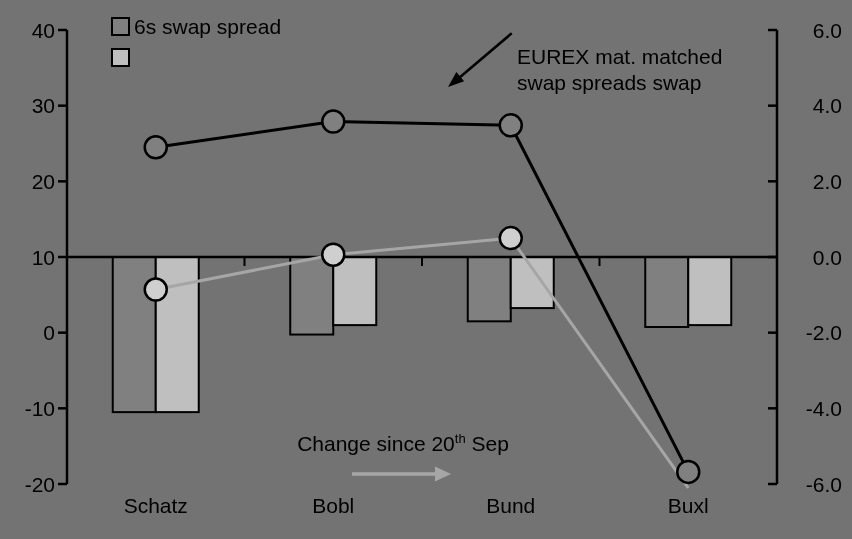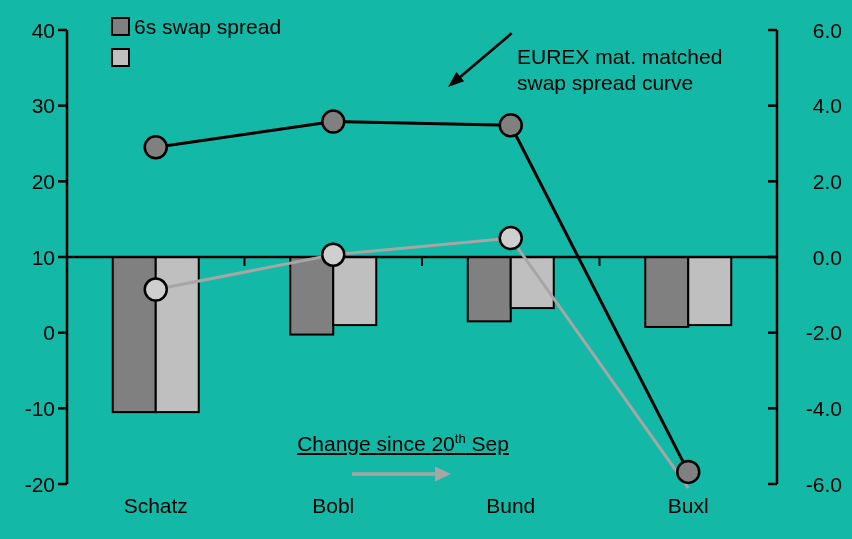--- a/index.html
+++ b/index.html
@@ -1,28 +1,28 @@
 <!DOCTYPE html>
 <html><head>
 <meta charset="utf-8">
 <style>
   html,body{margin:0;padding:0;background:#fff;}
   .chart{
-    position:relative;width:852px;height:539px;background:#14b8a6;
+    position:relative;width:852px;height:539px;background:#737373;
     font-family:"Liberation Sans",sans-serif;color:#000;overflow:hidden;
   }
   .chart svg{position:absolute;left:0;top:0;}
   svg text{font-family:"Liberation Sans",sans-serif;font-size:21px;fill:#000;}
   .legend{position:absolute;left:111px;top:11px;text-align:right;}
   .legend-row{display:flex;align-items:center;height:31px;font-size:21px;white-space:nowrap;}
   .swatch{width:15px;height:15px;border:2px solid #000;margin-right:4px;flex:0 0 auto;}
   .sw-dark{background:#808080;}
   .sw-light{background:#bfbfbf;}
   .annot-eurex{position:absolute;left:517px;top:16px;font-size:21px;line-height:26px;white-space:nowrap;margin-top:28px;}
-  .annot-change{position:absolute;left:272px;top:431px;width:262px;text-align:center;font-size:21px;white-space:nowrap;text-decoration:underline;}
+  .annot-change{position:absolute;left:272px;top:431px;width:262px;text-align:center;font-size:21px;white-space:nowrap;}
   .annot-change sup{font-size:13px;}
 </style>
 </head>
 <body>
 
 <div class="chart">
 
   <svg id="plot" width="852" height="539" viewBox="0 0 852 539">
       <rect x="112.75" y="257" width="43" height="155.11666666666662" fill="#808080" stroke="#000" stroke-width="2"></rect>
       <rect x="290.25" y="257" width="43" height="77.55833333333334" fill="#808080" stroke="#000" stroke-width="2"></rect>
@@ -97,18 +97,18 @@
       <span class="swatch sw-dark"></span>
       <span>6s swap spread</span>
     </div>
     <div class="legend-row">
       <span class="swatch sw-light"></span>
     </div>
   </div>
 
   <div class="annot-eurex">
     <div>EUREX mat. matched</div>
-    <div>swap spread curve</div>
+    <div>swap spreads swap</div>
   </div>
 
   <div class="annot-change"><span>Change since 20</span><sup>th</sup><span> Sep</span></div>
 
 </div>
 
 </body></html>

